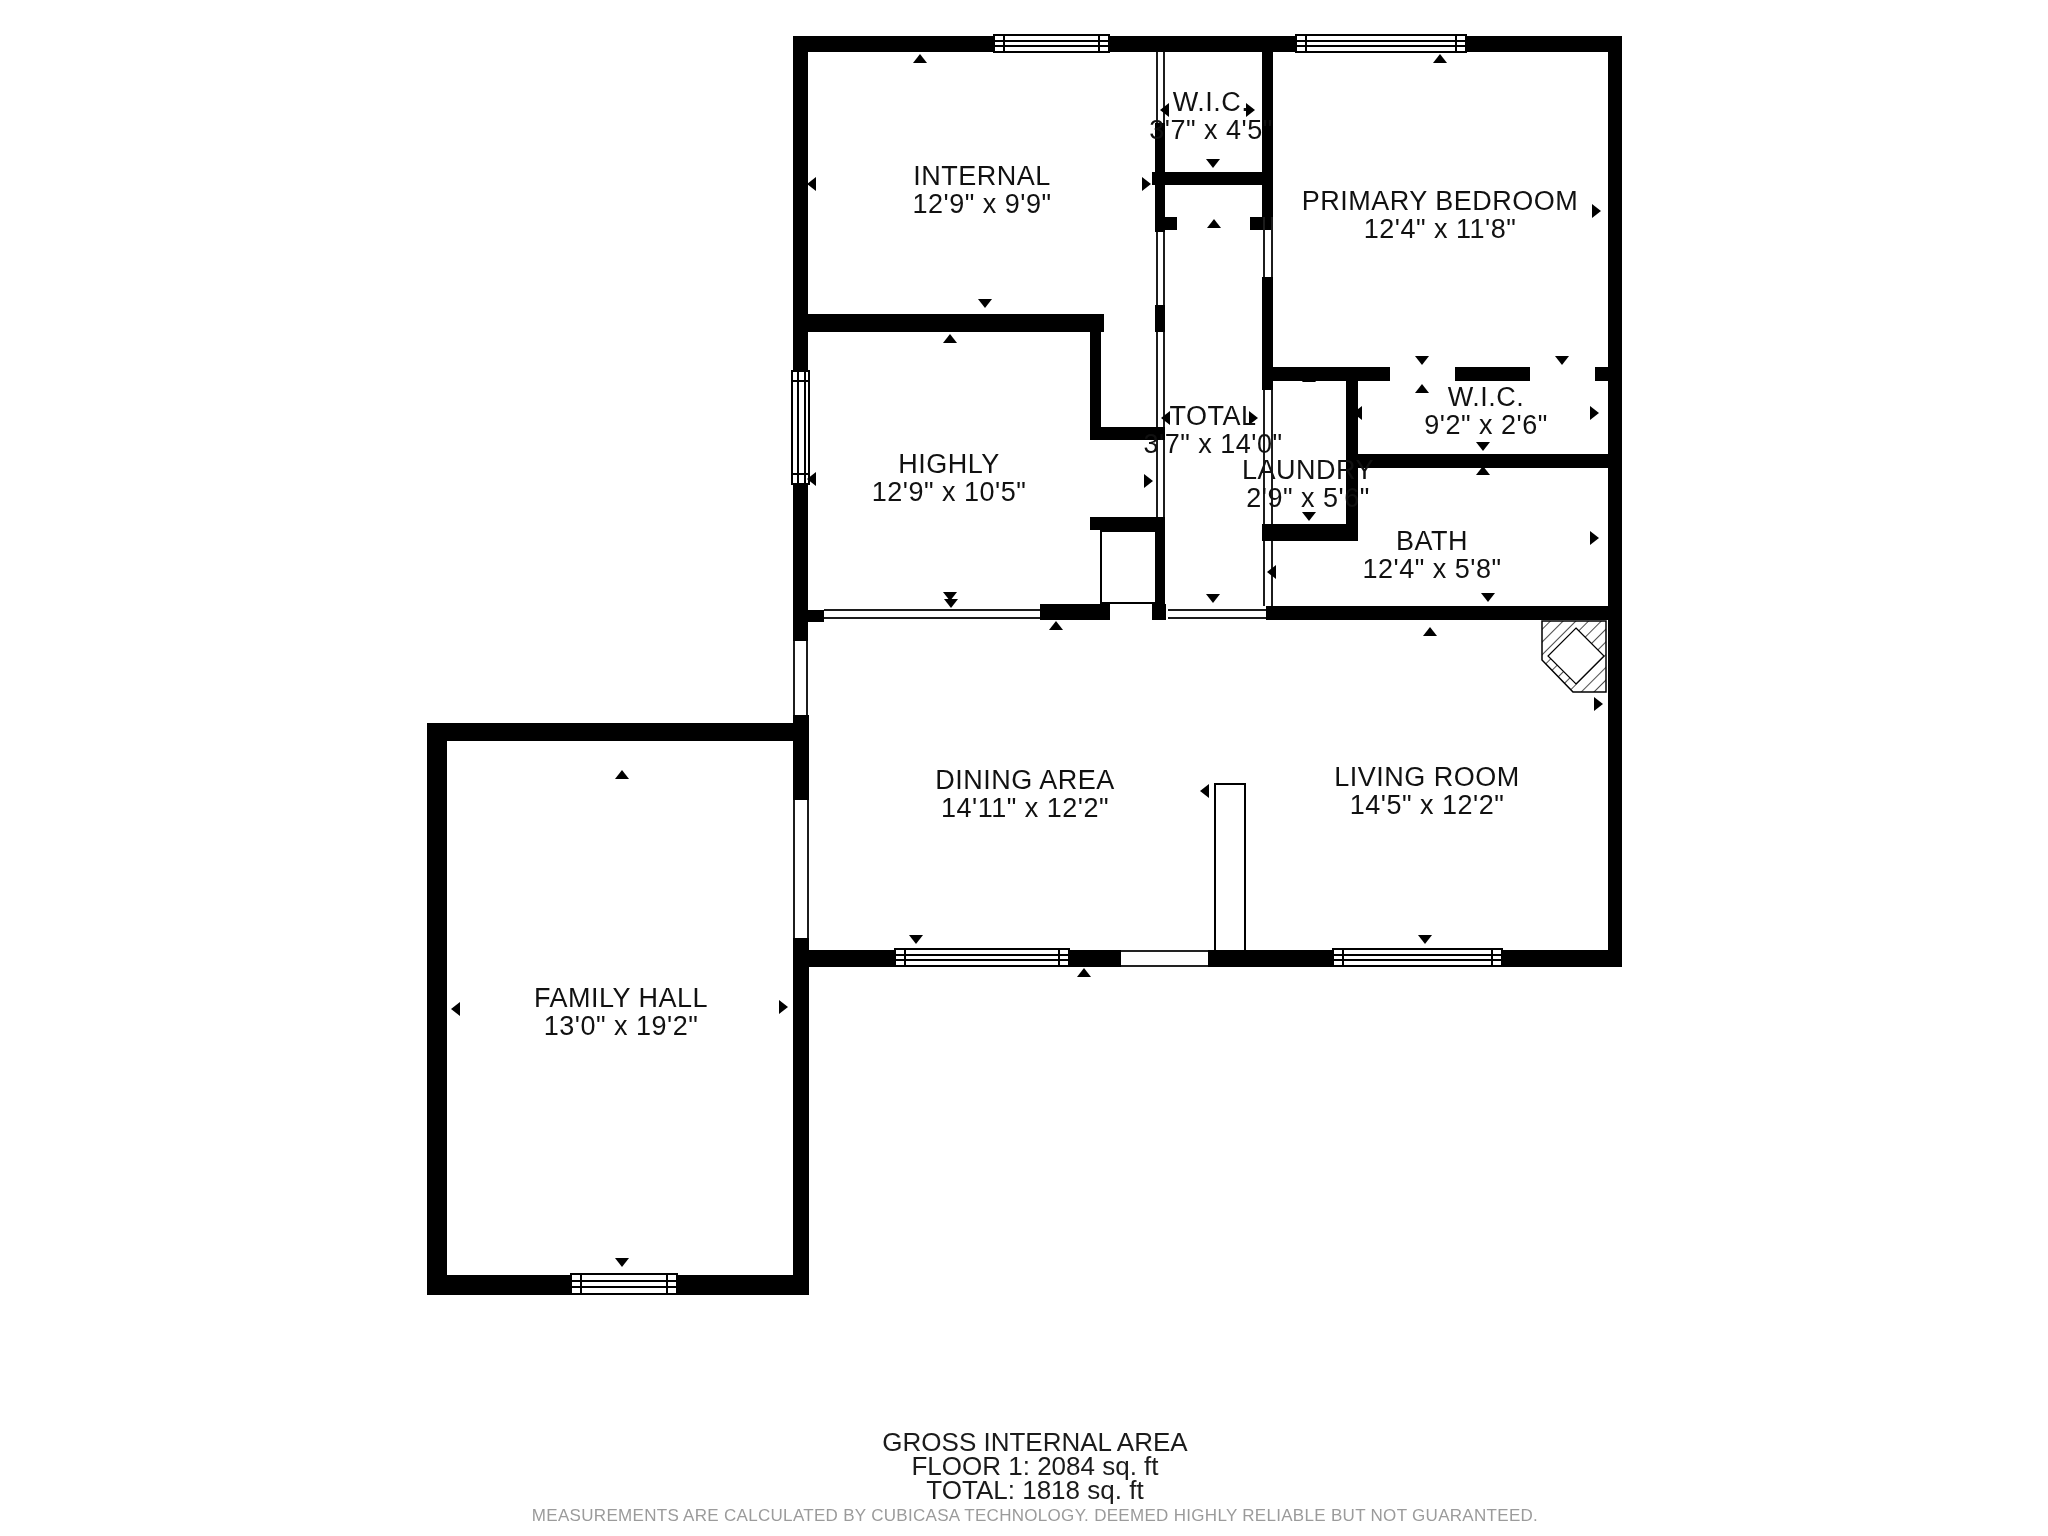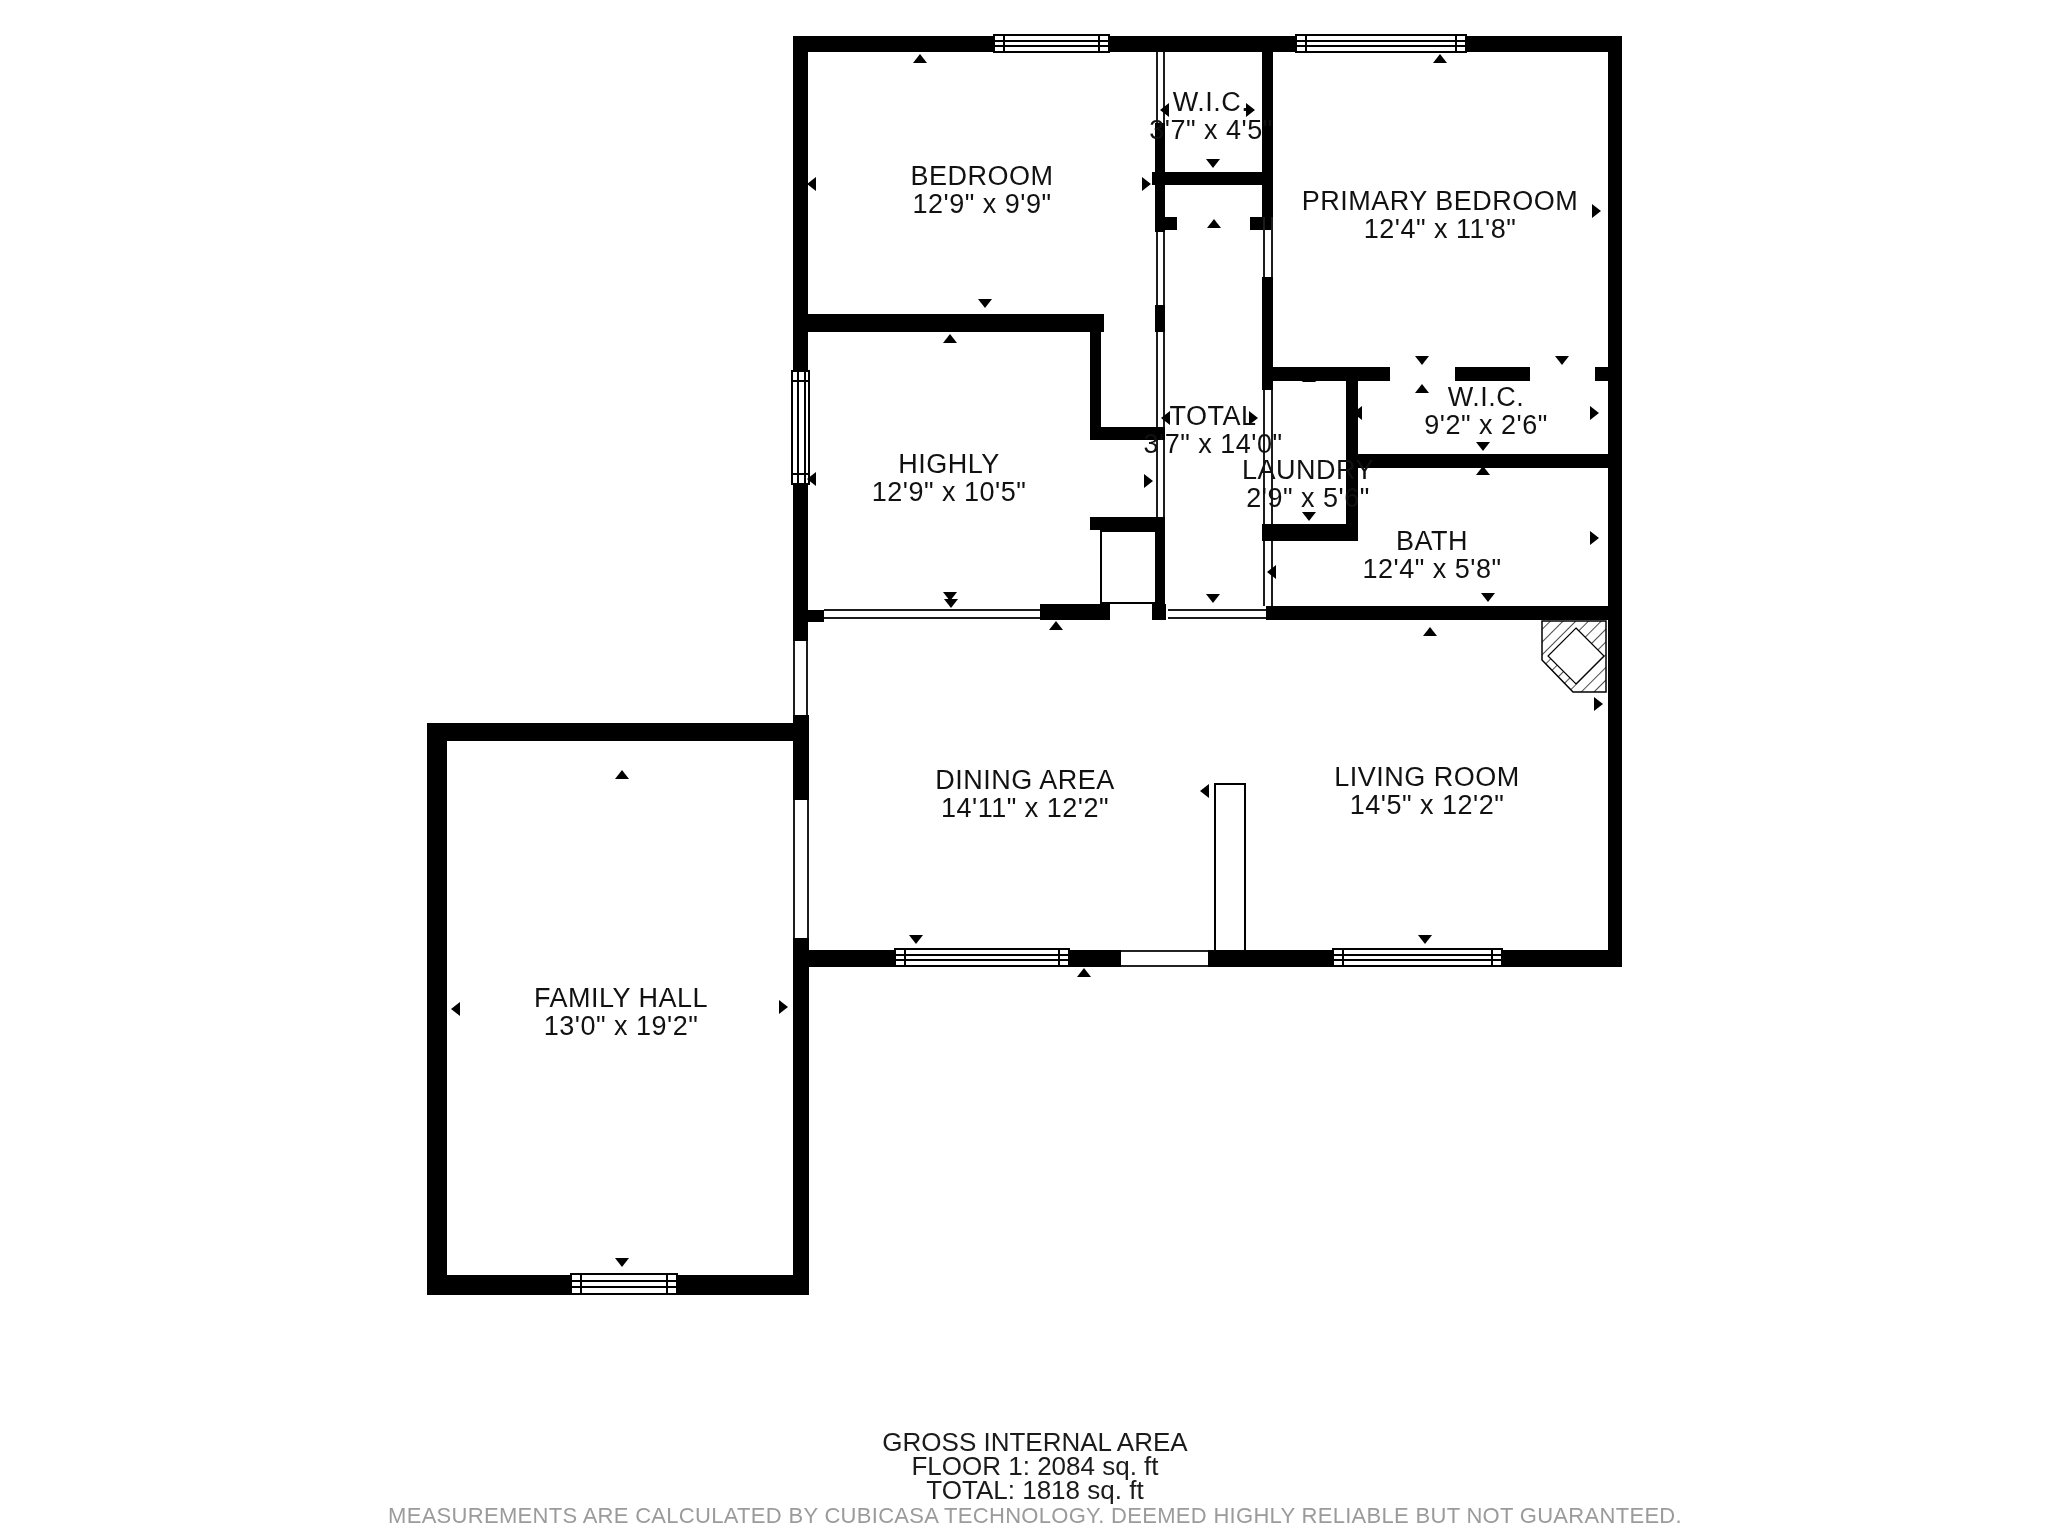--- a/index.html
+++ b/index.html
@@ -17,21 +17,21 @@
   .ar-up{border-left:7px solid transparent;border-right:7px solid transparent;border-bottom:9px solid #000;}
   .ar-down{border-left:7px solid transparent;border-right:7px solid transparent;border-top:9px solid #000;}
   .ar-left{border-top:7px solid transparent;border-bottom:7px solid transparent;border-right:9px solid #000;}
   .ar-right{border-top:7px solid transparent;border-bottom:7px solid transparent;border-left:9px solid #000;}
   .room-label{position:absolute;transform:translate(-50%,-50%);text-align:center;color:#111;white-space:nowrap;}
   .room-name{display:block;font-size:27px;line-height:28px;letter-spacing:.5px;}
   .room-dims{display:block;font-size:27px;line-height:28px;letter-spacing:.5px;}
   .footer-line{position:absolute;left:1035px;transform:translate(-50%,-50%);white-space:nowrap;
     color:#1b1b1b;font-size:26px;}
   .footer-disclaimer{position:absolute;left:1035px;transform:translate(-50%,-50%);white-space:nowrap;
-    color:#9b9b9b;font-size:22px;letter-spacing:.3px;}
+    color:#9b9b9b;font-size:17px;letter-spacing:.3px;}
   svg.fp{position:absolute;}
 </style>
 </head>
 <body>
 
 <div id="canvas">
   <div id="plan">
       <div class="wall" style="left: 793px; top: 36px; width: 200px; height: 16px;"></div>
       <div class="wall" style="left: 1110px; top: 36px; width: 185px; height: 16px;"></div>
       <div class="wall" style="left: 1467px; top: 36px; width: 155px; height: 16px;"></div>
@@ -177,21 +177,21 @@
         <defs>
           <pattern id="hatch" width="9" height="9" patternUnits="userSpaceOnUse" patternTransform="rotate(45)">
             <rect width="9" height="9" fill="#ffffff"></rect>
             <line x1="0" y1="0" x2="0" y2="9" stroke="#000" stroke-width="1.4"></line>
           </pattern>
         </defs>
         <path d="M2,3 L66,3 L66,74 L33,74 L2,42 Z" fill="url(#hatch)" stroke="#000" stroke-width="1.5"></path>
         <path d="M36,10 L64,38 L36,66 L8,38 Z" fill="#ffffff" stroke="#000" stroke-width="1.2"></path>
       </svg>
       <div class="room-label" style="left: 982px; top: 190px;">
-        <span class="room-name">BEDROOM</span>
+        <span class="room-name">INTERNAL</span>
         <span class="room-dims">12'9" x 9'9"</span>
       </div>
       <div class="room-label" style="left: 1211px; top: 115.5px;">
         <span class="room-name">W.I.C.</span>
         <span class="room-dims">3'7" x 4'5"</span>
       </div>
       <div class="room-label" style="left: 1440px; top: 215px;">
         <span class="room-name">PRIMARY BEDROOM</span>
         <span class="room-dims">12'4" x 11'8"</span>
       </div>

